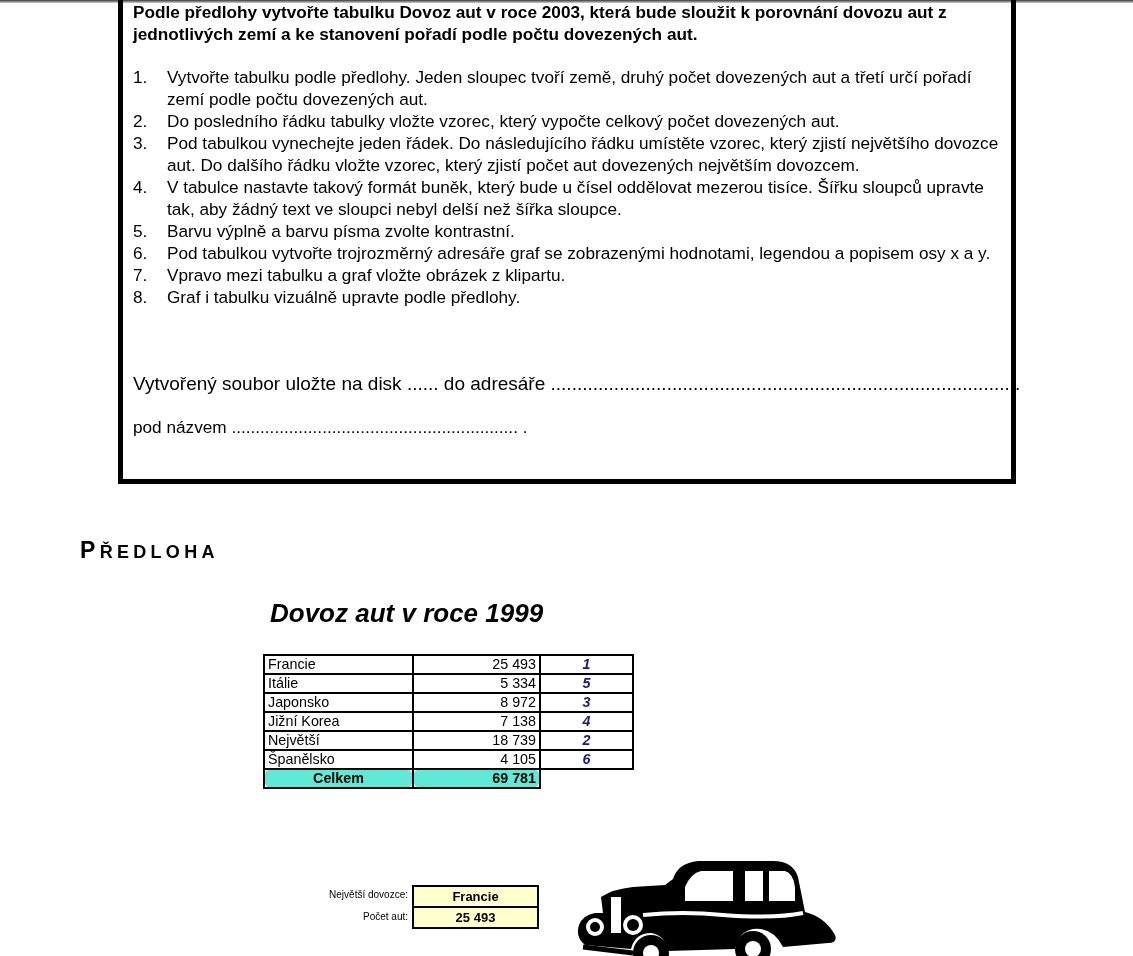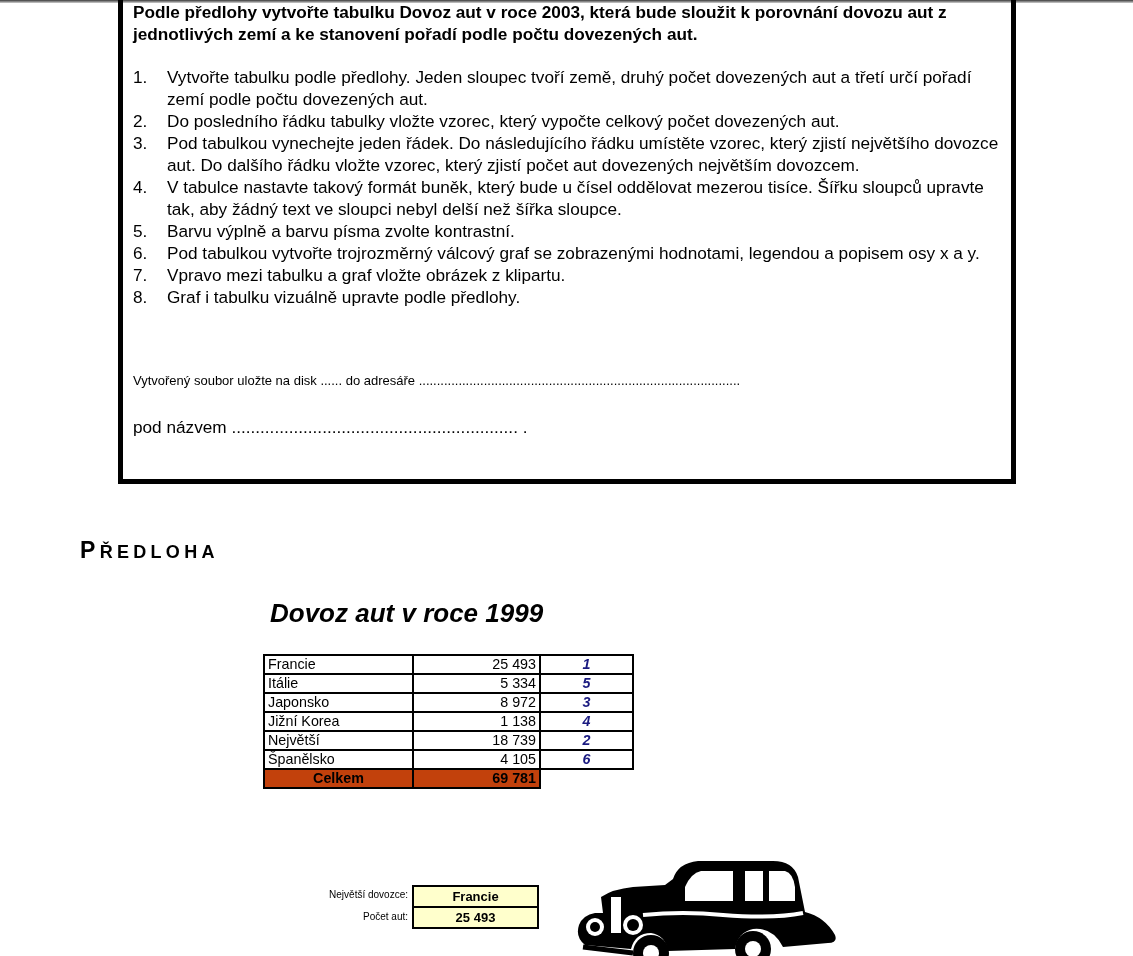--- a/index.html
+++ b/index.html
@@ -23,21 +23,21 @@
     font-size: 17.2px; font-weight: bold; line-height: 22px;
   }
   .steps {
     position: absolute; left: 133px; top: 66px; width: 870px;
     margin: 0; padding: 0; list-style: none;
     font-size: 17.2px; line-height: 22px;
   }
   .steps li { position: relative; padding-left: 34px; }
   .steps .num { position: absolute; left: 0; top: 0; }
   .save-line {
-    position: absolute; left: 133px; top: 373px; font-size: 13px; white-space: nowrap;
+    position: absolute; left: 133px; top: 373px; font-size: 19px; white-space: nowrap;
   }
   .name-line {
     position: absolute; left: 133px; top: 417px; font-size: 17.2px; white-space: nowrap;
   }
 
   
   .section-heading {
     position: absolute; left: 80px; top: 537px;
     font-weight: bold; font-size: 18px; letter-spacing: 4.3px;
   }
@@ -57,21 +57,21 @@
     border: 2px solid #000; padding: 0 3px; height: 17px; line-height: 17px;
   }
   table.import-table th {
     background: #ffffcc; font-style: italic; font-weight: bold; font-size: 14.3px;
     height: 56px; line-height: 20px;
   }
   .c1 { width: 141px; text-align: left; }
   .c2 { width: 119px; text-align: right; }
   .c3 { width: 85px; text-align: center; }
   table.import-table td.c3 { color: #1a1a80; font-weight: bold; font-style: italic; }
-  tr.total td.c1, tr.total td.c2 { background: #c2410c; font-weight: bold; }
+  tr.total td.c1, tr.total td.c2 { background: #5eead4; font-weight: bold; border-radius: 8px; }
   tr.total td.c1 { text-align: center; }
   tr.total td.blank { border: none; background: transparent; }
 
   
   .summary-label {
     position: absolute; width: 200px; text-align: right; font-size: 10px; left: 208px;
   }
   .summary-cell {
     position: absolute; left: 412px; width: 123px; height: 19px;
     border: 2px solid #000; background: #ffffcc;
@@ -88,21 +88,21 @@
 <div class="task-box"></div>
 
 <div class="intro">Podle předlohy vytvořte tabulku Dovoz aut v roce 2003, která bude sloužit k porovnání dovozu aut z jednotlivých zemí a ke stanovení pořadí podle počtu dovezených aut.</div>
 
 <ol class="steps">
   <li><span class="num">1.</span><span>Vytvořte tabulku podle předlohy. Jeden sloupec tvoří země, druhý počet dovezených aut a třetí určí pořadí zemí podle počtu dovezených aut.</span></li>
   <li><span class="num">2.</span><span>Do posledního řádku tabulky vložte vzorec, který vypočte celkový počet dovezených aut.</span></li>
   <li><span class="num">3.</span><span>Pod tabulkou vynechejte jeden řádek. Do následujícího řádku umístěte vzorec, který zjistí největšího dovozce aut. Do dalšího řádku vložte vzorec, který zjistí počet aut dovezených největším dovozcem.</span></li>
   <li><span class="num">4.</span><span>V tabulce nastavte takový formát buněk, který bude u čísel oddělovat mezerou tisíce. Šířku sloupců upravte tak, aby žádný text ve sloupci nebyl delší než šířka sloupce.</span></li>
   <li><span class="num">5.</span><span>Barvu výplně a barvu písma zvolte kontrastní.</span></li>
-  <li><span class="num">6.</span><span>Pod tabulkou vytvořte trojrozměrný válcový graf se zobrazenými hodnotami, legendou a popisem osy x a y.</span></li>
+  <li><span class="num">6.</span><span>Pod tabulkou vytvořte trojrozměrný adresáře graf se zobrazenými hodnotami, legendou a popisem osy x a y.</span></li>
   <li><span class="num">7.</span><span>Vpravo mezi tabulku a graf vložte obrázek z klipartu.</span></li>
   <li><span class="num">8.</span><span>Graf i tabulku vizuálně upravte podle předlohy.</span></li>
 </ol>
 
 <div class="save-line">Vytvořený soubor uložte na disk ...... do adresáře .........................................................................................</div>
 <div class="name-line">pod názvem ............................................................ .</div>
 
 <div class="section-heading"><span class="big">P</span><span>ŘEDLOHA</span></div>
 
 <div class="doc-title">Dovoz aut v roce 1999</div>
@@ -119,21 +119,21 @@
     <td class="c2">5 334</td>
     <td class="c3">5</td>
   </tr>
   <tr>
     <td class="c1">Japonsko</td>
     <td class="c2">8 972</td>
     <td class="c3">3</td>
   </tr>
   <tr>
     <td class="c1">Jižní Korea</td>
-    <td class="c2">1 138</td>
+    <td class="c2">7 138</td>
     <td class="c3">4</td>
   </tr>
   <tr>
     <td class="c1">Největší</td>
     <td class="c2">18 739</td>
     <td class="c3">2</td>
   </tr>
   <tr>
     <td class="c1">Španělsko</td>
     <td class="c2">4 105</td>

